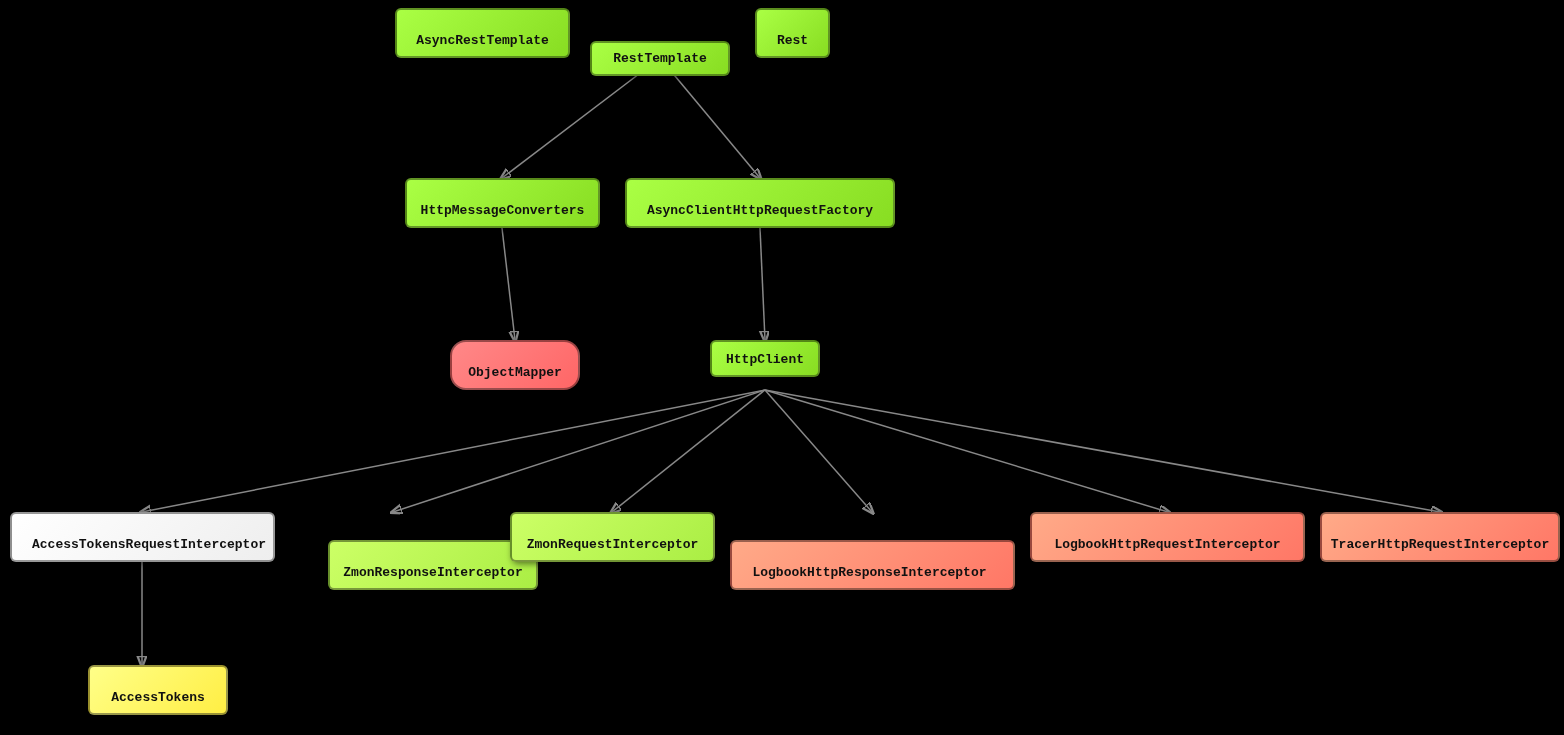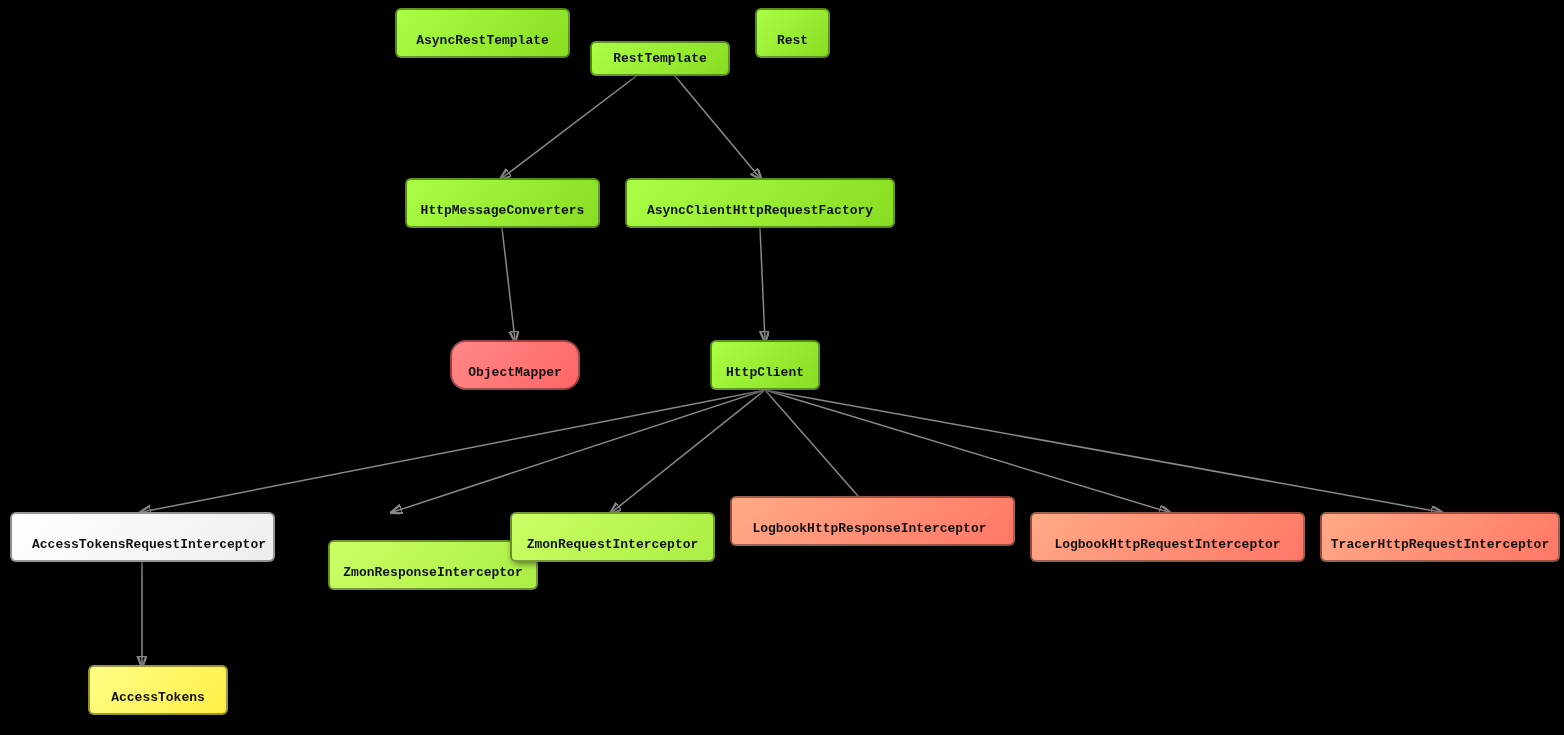--- a/index.html
+++ b/index.html
@@ -90,37 +90,37 @@
 </div>
 
 <div class="node green" style="left:625px;top:178px;width:270px;height:50px;">
   <span>AsyncClientHttpRequestFactory</span>
 </div>
 
 <div class="node pink" style="left:450px;top:340px;width:130px;height:50px;">
   <span>ObjectMapper</span>
 </div>
 
-<div class="node green" style="left:710px;top:340px;width:110px;height:50px;">
+<div class="node green" style="left:710px;top:340px;width:110px;height:37px;">
   <span>HttpClient</span>
 </div>
 
 <div class="node white" style="left:10px;top:512px;width:265px;height:50px;">
   <span>AccessTokensRequestInterceptor</span>
 </div>
 
 <div class="node green-light" style="left:288px;top:540px;width:210px;height:50px;margin-left:40px;">
   <span>ZmonResponseInterceptor</span>
 </div>
 
 <div class="node green-light" style="left:510px;top:512px;width:205px;height:50px;">
   <span>ZmonRequestInterceptor</span>
 </div>
 
-<div class="node orange-red" style="left:730px;top:496px;width:285px;height:50px;padding-left:8px;">
+<div class="node orange-red" style="left:730px;top:540px;width:285px;height:50px;padding-left:8px;">
   <span>LogbookHttpResponseInterceptor</span>
 </div>
 
 <div class="node orange-red" style="left:1030px;top:512px;width:275px;height:50px;">
   <span>LogbookHttpRequestInterceptor</span>
 </div>
 
 <div class="node orange-red" style="left:1320px;top:512px;width:240px;height:50px;">
   <span>TracerHttpRequestInterceptor</span>
 </div>

